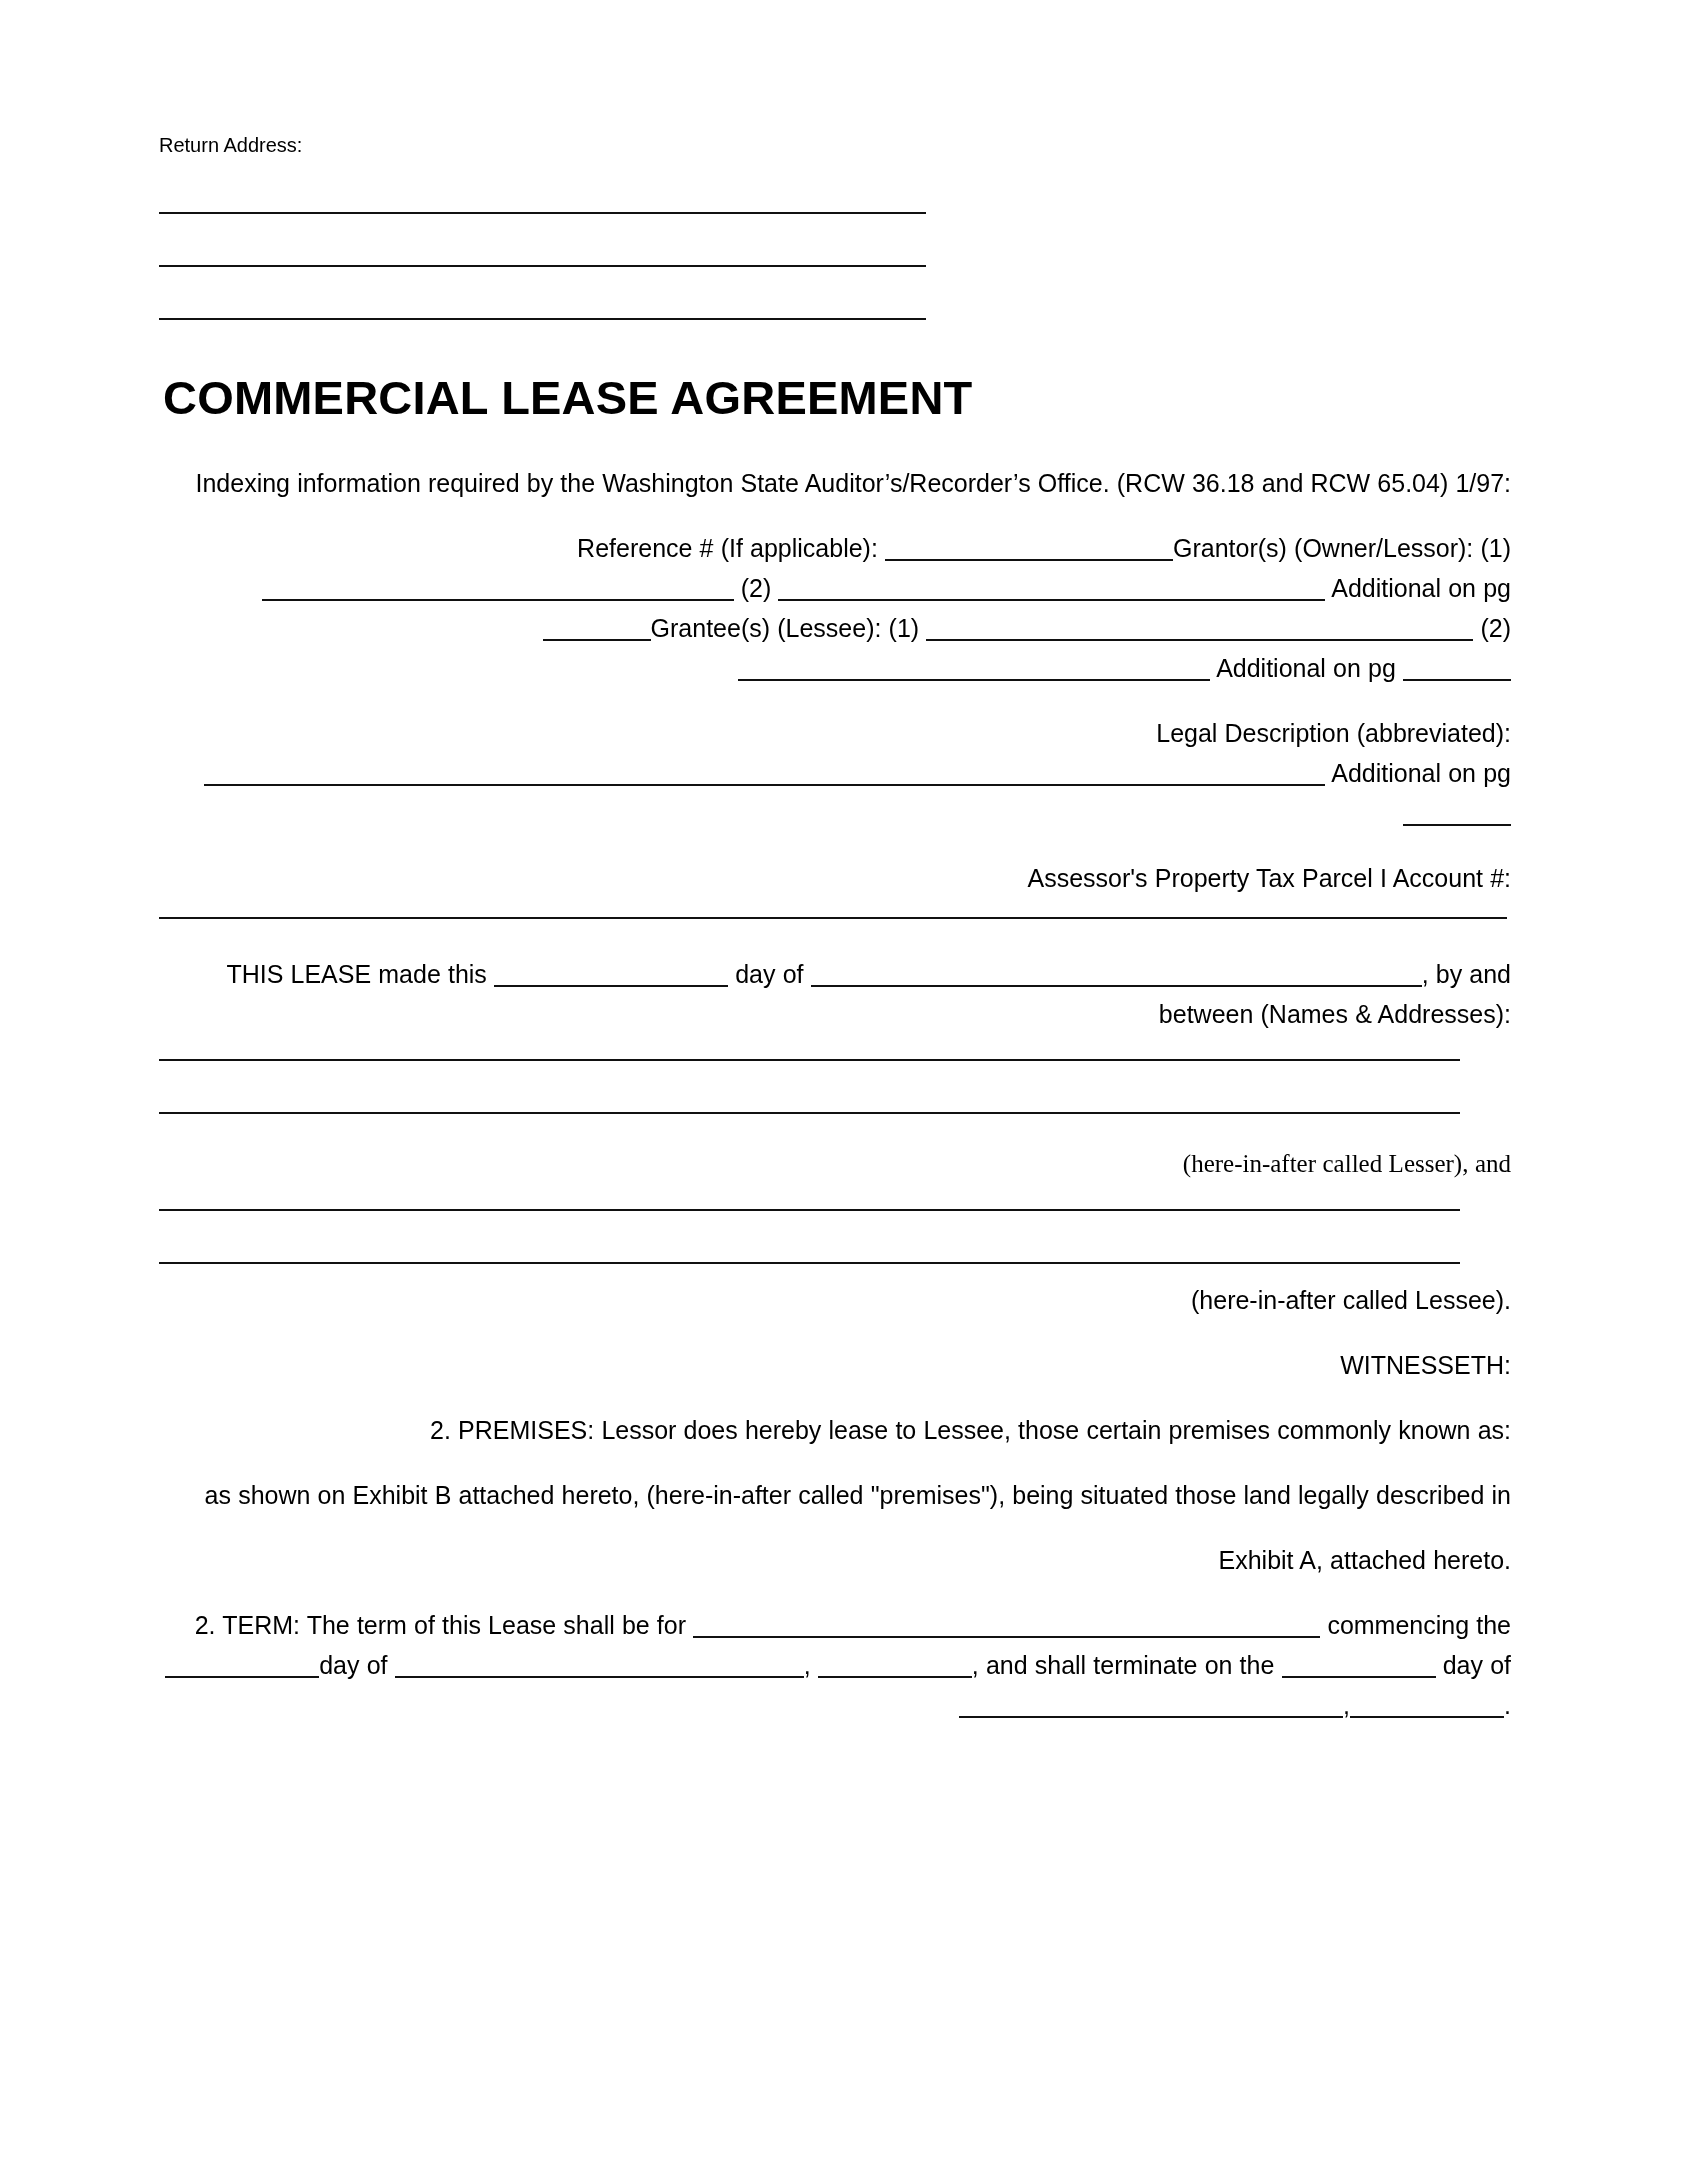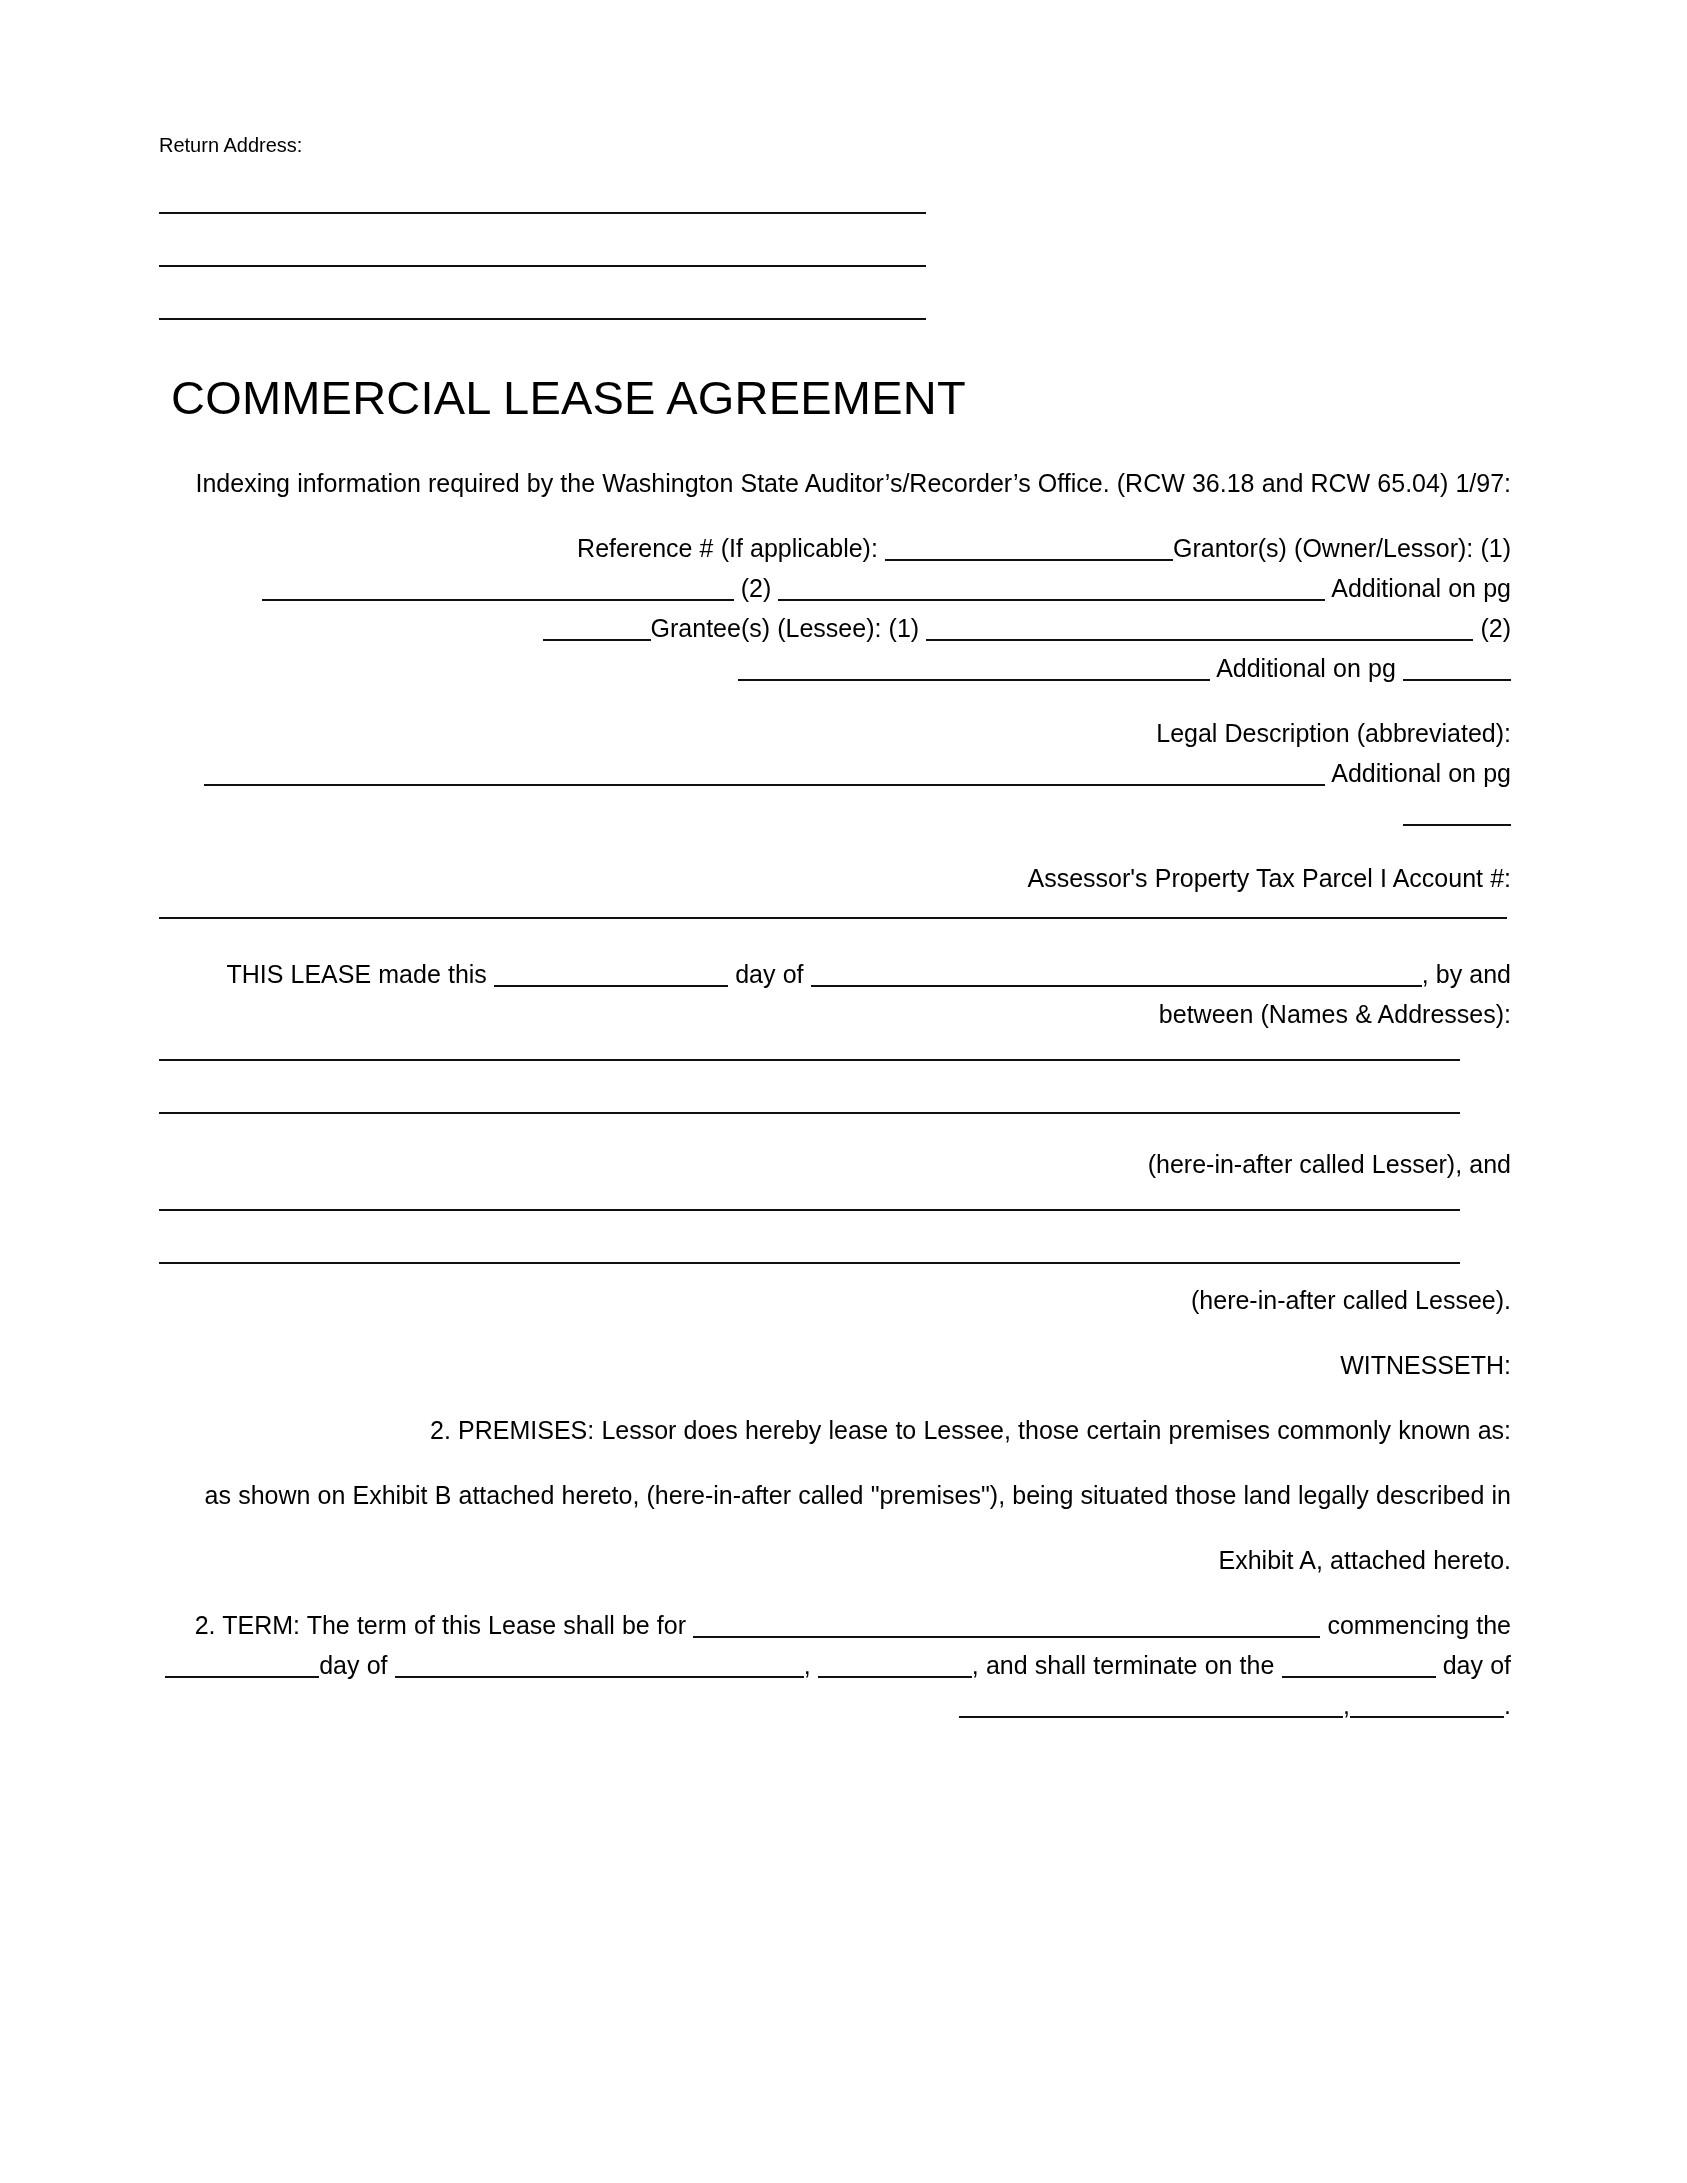--- a/index.html
+++ b/index.html
@@ -47,24 +47,24 @@
   .addr-line {
     width: 767px;
     border-bottom: 2.3px solid #111;
     height: 0;
     margin: 0 0 51px 0;
   }
 
   
   .doc-title {
     font-size: 47px;
-    font-weight: normal;
+    font-weight: bold;
     line-height: 54px;
     letter-spacing: 0.2px;
-    margin: 26px 0 38px 12px;
+    margin: 26px 0 38px 4px;
   }
 
   
   .u {
     display: inline-block;
     border-bottom: 2.3px solid #111;
     height: 17.5px;
     vertical-align: -3.5px;
     margin: 0;
   }
@@ -139,21 +139,21 @@
       <span>day of</span>
       <span class="u" style="width:611px"></span><span>, by and</span>
       <span>between (Names &amp; Addresses):</span>
     </p>
 
     <div class="blank-block">
       <div class="rule-full rule-w-1490"></div>
       <div class="rule-full rule-w-1490"></div>
     </div>
 
-    <p class="para" style="margin-top:30px;">(here-in-after called Lesser), and</p>
+    <p class="para" style="margin-top:30px;font-family:Liberation Serif, serif;">(here-in-after called Lesser), and</p>
 
     <div class="blank-block">
       <div class="rule-full rule-w-1490"></div>
       <div class="rule-full rule-w-1490"></div>
     </div>
 
     <p class="para" style="margin-top:16px;">(here-in-after called Lessee).</p>
 
     <p class="para">WITNESSETH:</p>
 

